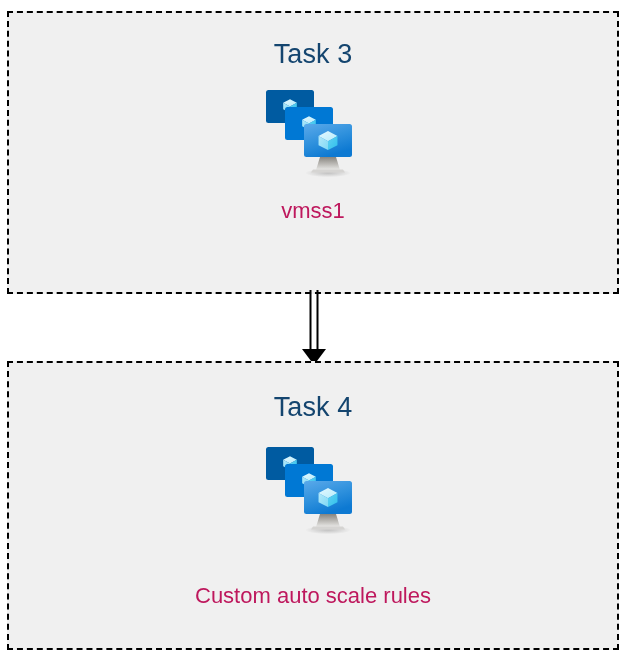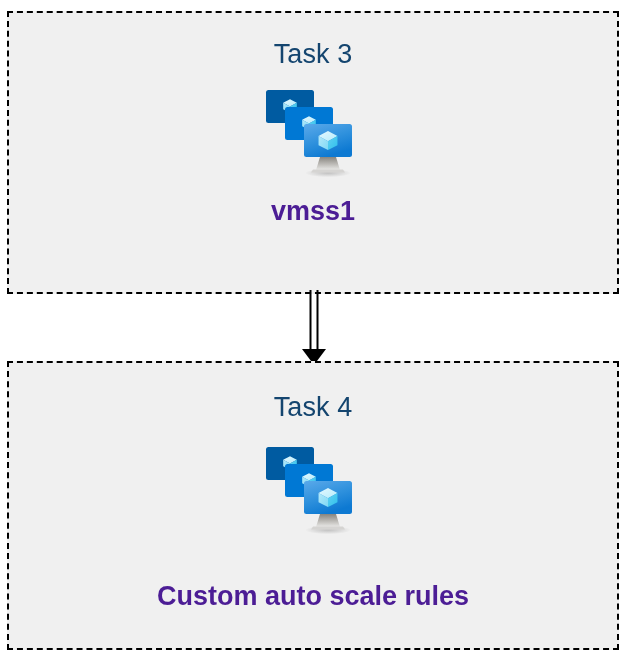--- a/index.html
+++ b/index.html
@@ -51,24 +51,24 @@
     font-size: 27px;
     line-height: 1;
     font-weight: 400;
     letter-spacing: 0.1px;
     white-space: nowrap;
   }
   #box-task-3 .task-title { margin-top: 28px; }
   #box-task-4 .task-title { margin-top: 31px; }
 
   .caption {
-    color: #4c1d95;
-    font-size: 27px;
+    color: #be185d;
+    font-size: 22px;
     line-height: 34px;
-    font-weight: 700;
+    font-weight: 400;
     text-align: center;
     white-space: nowrap;
   }
   .caption-line { display: block; }
 
   #box-task-3 .caption { margin-top: 16px; }
   #box-task-4 .caption { margin-top: 44px; }
 
   
   .vmss-icon {

